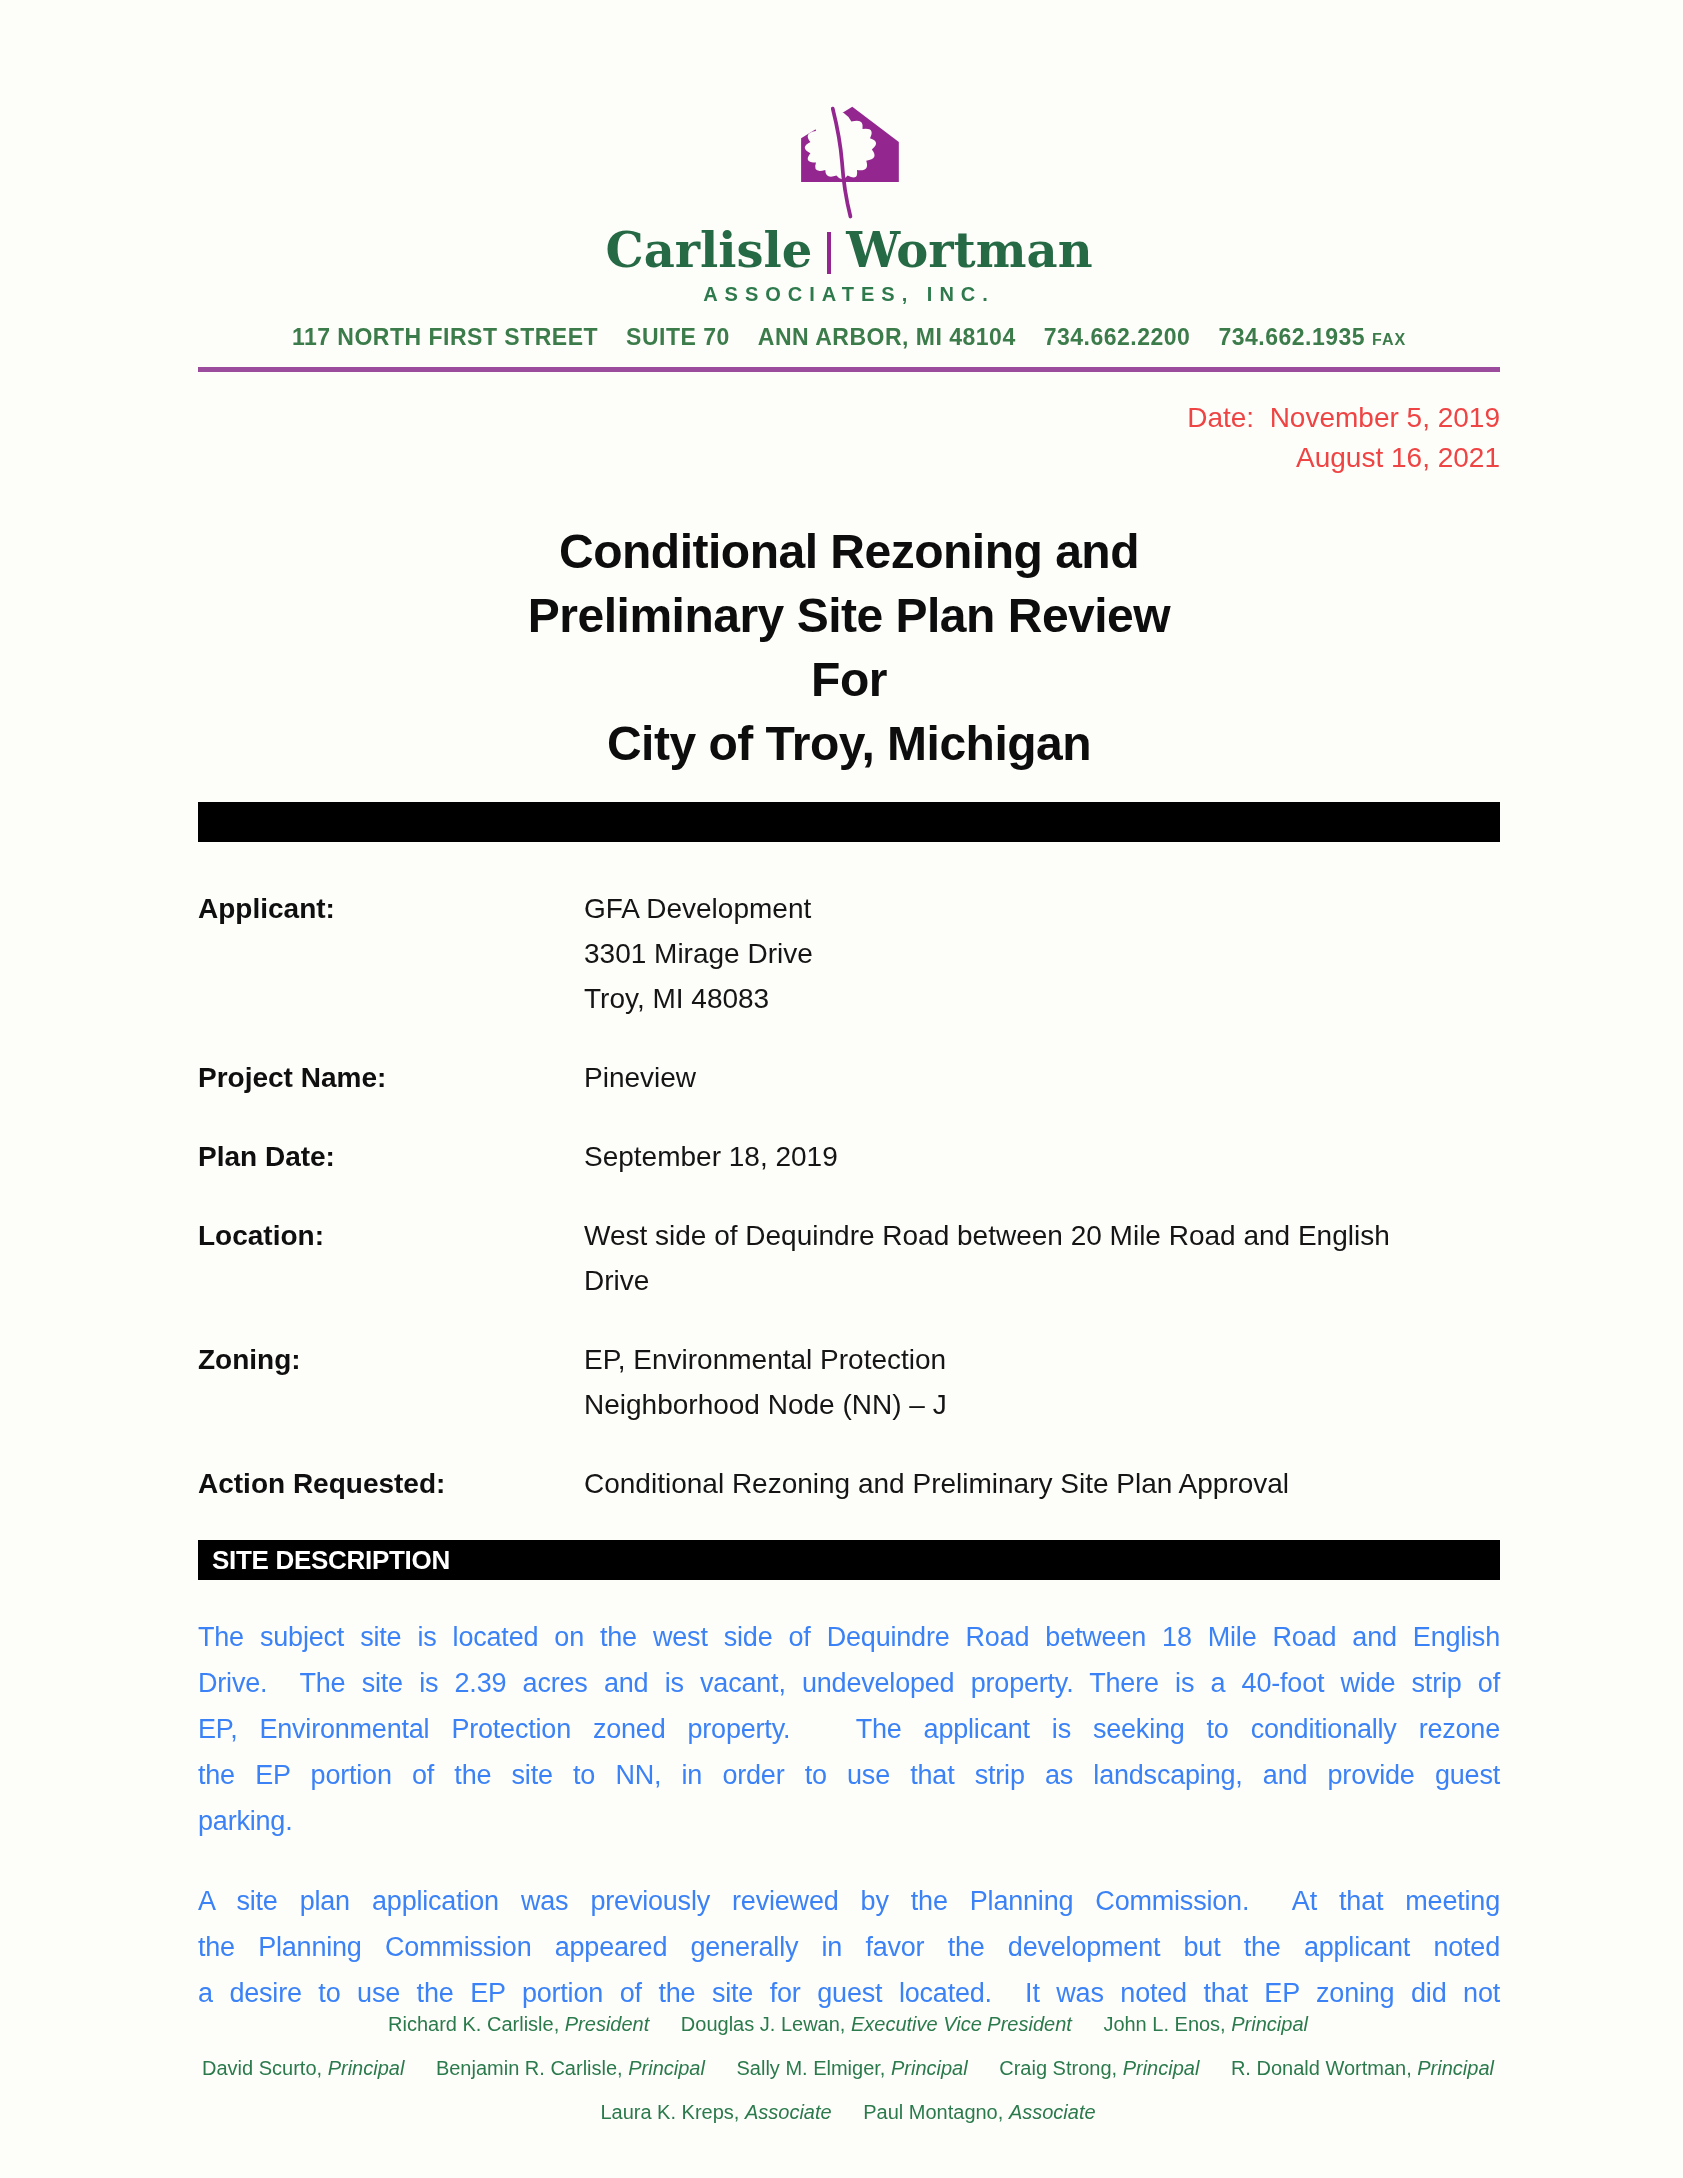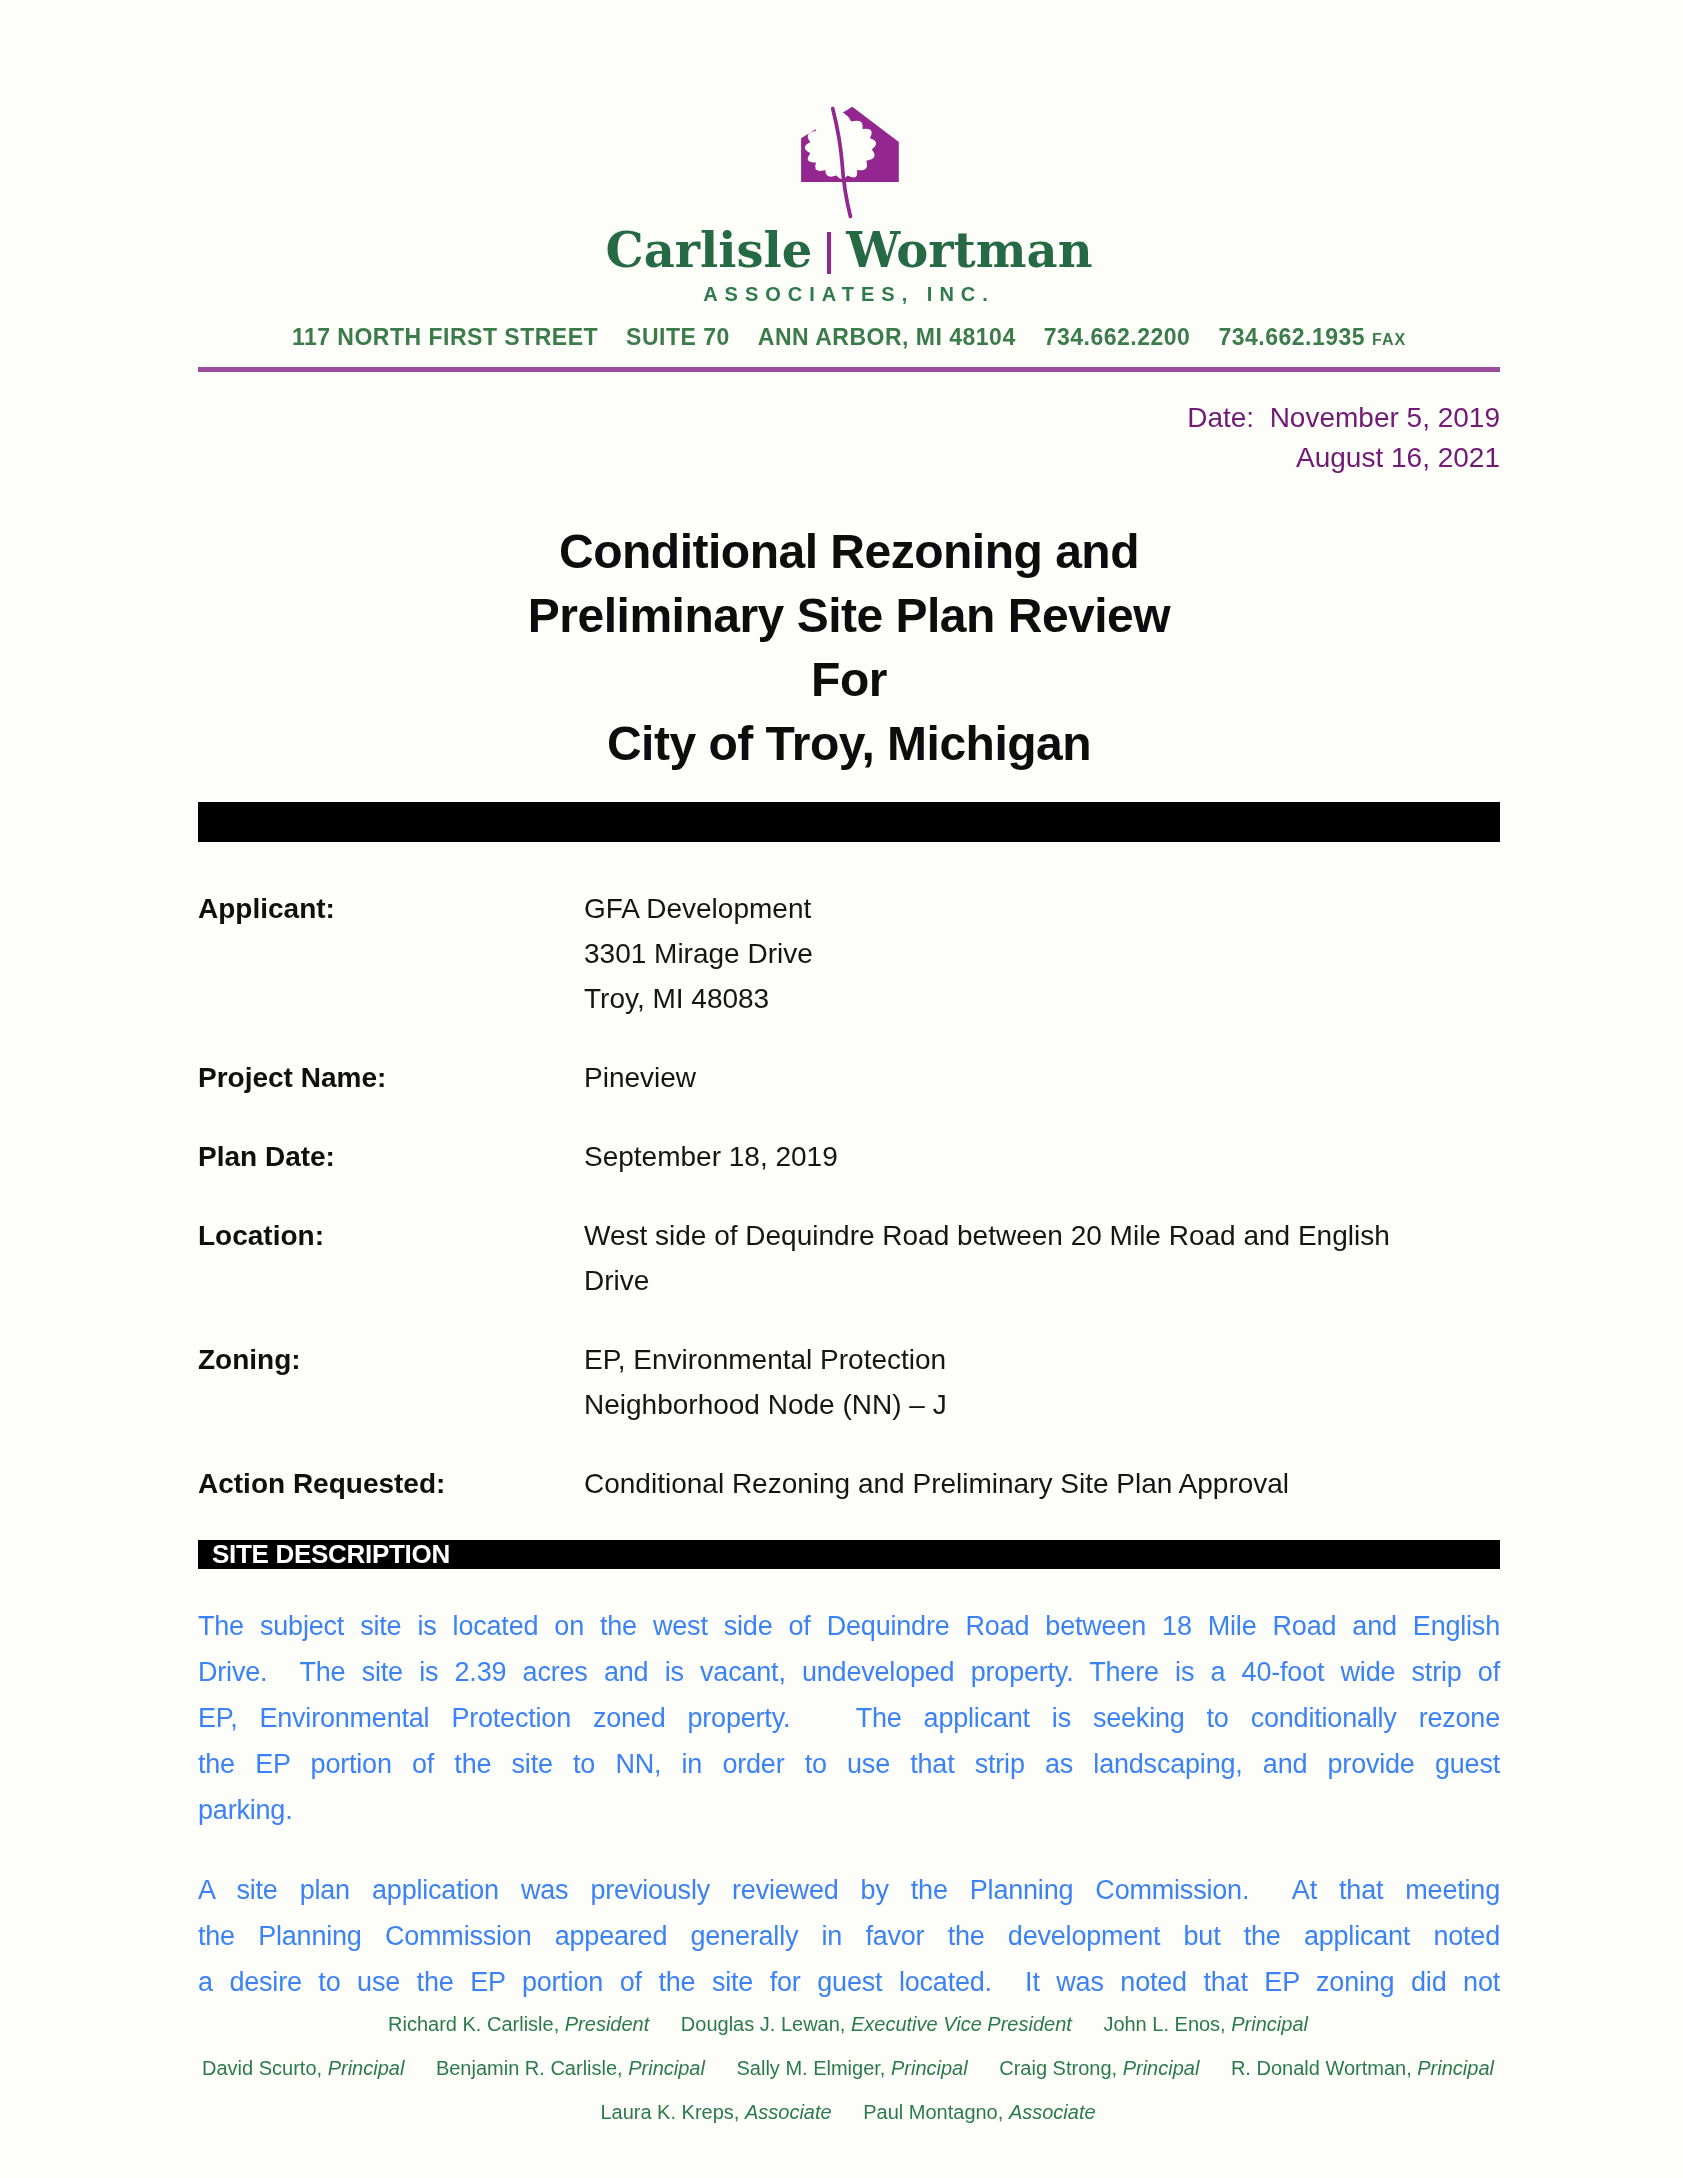--- a/index.html
+++ b/index.html
@@ -37,34 +37,34 @@
   .address-line {
     margin-top:18px; text-align:center;
     font-size:23px; font-weight:bold; color:#3c7c4b;
     letter-spacing:0.5px; white-space:nowrap;
   }
   .address-item { margin:0 14px; }
   .fax-label { font-size:16px; letter-spacing:1px; }
   .brand-rule { margin-top:16px; height:5px; background:#9c4c9c; }
 
   
-  .date-block { margin-top:26px; text-align:right; font-size:28px; line-height:40px; color:#701a75; }
+  .date-block { margin-top:26px; text-align:right; font-size:28px; line-height:40px; color:#ef4444; }
   .pre { white-space:pre-wrap; }
 
   
   .doc-title {
     margin-top:42px; text-align:center;
     font-size:48px; font-weight:bold; line-height:64px;
     color:#0d0d0d; letter-spacing:-0.5px;
   }
 
   
   .black-bar { margin-top:26px; height:40px; background:#000; }
   .section-bar {
-    margin-top:18px; height:29px; background:#000;
+    margin-top:18px; height:40px; background:#000;
     display:flex; align-items:center;
     padding-left:14px; box-sizing:border-box;
   }
   .section-bar .section-label {
     color:#fff; font-weight:bold; font-size:26px; letter-spacing:-0.3px;
   }
 
   
   .fields { margin-top:44px; }
   .field-row { display:flex; margin-bottom:34px; }

